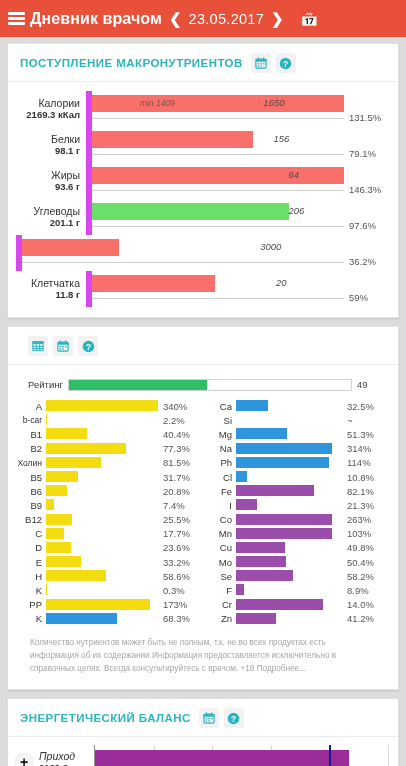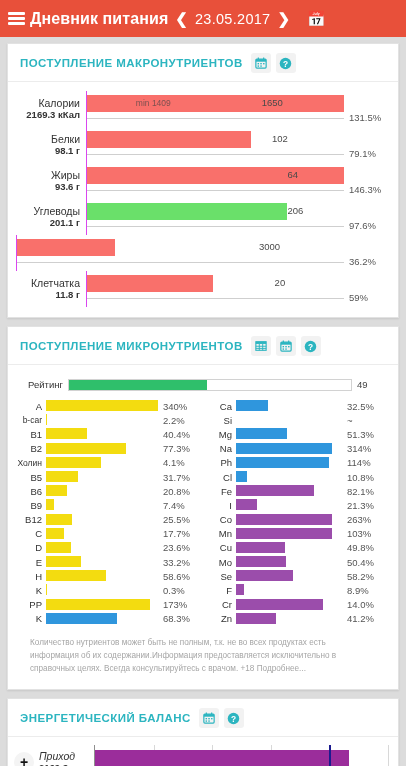--- a/index.html
+++ b/index.html
@@ -58,21 +58,21 @@
   
   .macro-row { display: flex; align-items: stretch; height: 36px; }
   .macro-label {
     width: 70px; flex: 0 0 70px; padding-right: 6px;
     font-size: 10px; color: #333; line-height: 12px;
     display: flex; flex-direction: column; justify-content: center; align-items: flex-end;
   }
   .macro-label .nm { font-size: 10.5px; }
   .macro-label .amt { font-size: 9.5px; font-weight: bold; }
   .macro-track {
-    flex: 1 1 auto; position: relative; border-left: 1px solid #d946ef;
+    flex: 1 1 auto; position: relative; border-left: 6px solid #d946ef; font-style: italic;
   }
   .macro-track .axisline {
     position: absolute; left: 0; right: 0; bottom: 8px; height: 1px; background: #cfcfcf;
   }
   .macro-bar {
     position: absolute; left: 0; top: 4px; height: 17px; border-radius: 0;
   }
   .macro-bar.red { background: #f9706b; }
   .macro-bar.green { background: #6ae06a; }
   .macro-min {
@@ -137,21 +137,21 @@
 </style>
 </head>
 <body>
 
 <div class="appbar">
   <div class="hamburger">
     <i></i>
       <i></i>
       <i></i>
   </div>
-  <div class="appbar-title">Дневник питания</div>
+  <div class="appbar-title">Дневник врачом</div>
   <div class="nav-arrow">❮</div>
   <div class="appbar-date">23.05.2017</div>
   <div class="nav-arrow">❯</div>
   <div class="cal-top">📅</div>
 </div>
 
 <div class="page">
 
   <div class="card">
     <div class="card-head">
@@ -194,21 +194,21 @@
             <div class="macro-pct">131.5%</div>
           </div>
           <div class="macro-row">
             <div class="macro-label">
               <span class="nm">Белки</span>
               <span class="amt">98.1 г</span>
             </div>
             <div class="macro-track">
               <div class="axisline"></div>
               <div class="macro-bar red" style="width: 64%;"></div>
-              <div class="macro-goal" style="left: 72%;">102</div>
+              <div class="macro-goal" style="left: 72%;">156</div>
             </div>
             <div class="macro-pct">79.1%</div>
           </div>
           <div class="macro-row">
             <div class="macro-label">
               <span class="nm">Жиры</span>
               <span class="amt">93.6 г</span>
             </div>
             <div class="macro-track">
               <div class="axisline"></div>
@@ -248,21 +248,20 @@
               <div class="macro-goal" style="left: 73%;">20</div>
             </div>
             <div class="macro-pct">59%</div>
           </div>
         </div>
     </div>
   </div>
 
   <div class="card">
     <div class="card-head">
-      <div class="card-title">ПОСТУПЛЕНИЕ МИКРОНУТРИЕНТОВ</div>
       <div class="head-icons">
         <div class="icon-btn">
           <svg width="12" height="12" viewBox="0 0 14 14">
               <rect x="1" y="2" width="12" height="10" fill="none" stroke="#2cb5c0" stroke-width="1.3"></rect>
               <rect x="1" y="2" width="12" height="2.6" fill="#2cb5c0"></rect>
               <line x1="5" y1="4.6" x2="5" y2="12" stroke="#2cb5c0" stroke-width="1.1"></line>
               <line x1="9" y1="4.6" x2="9" y2="12" stroke="#2cb5c0" stroke-width="1.1"></line>
               <line x1="1" y1="7.3" x2="13" y2="7.3" stroke="#2cb5c0" stroke-width="1.1"></line>
               <line x1="1" y1="9.8" x2="13" y2="9.8" stroke="#2cb5c0" stroke-width="1.1"></line>
             </svg>
@@ -324,21 +323,21 @@
               <div class="micro-track">
                 <div class="micro-bar" style="width: 71%; background: rgb(243, 220, 16);"></div>
               </div>
               <div class="micro-pct">77.3%</div>
             </div>
             <div class="micro-row">
               <div class="micro-name wide">Холин</div>
               <div class="micro-track">
                 <div class="micro-bar" style="width: 49%; background: rgb(243, 220, 16);"></div>
               </div>
-              <div class="micro-pct">4.1%</div>
+              <div class="micro-pct">81.5%</div>
             </div>
             <div class="micro-row">
               <div class="micro-name">B5</div>
               <div class="micro-track">
                 <div class="micro-bar" style="width: 29%; background: rgb(243, 220, 16);"></div>
               </div>
               <div class="micro-pct">31.7%</div>
             </div>
             <div class="micro-row">
               <div class="micro-name">B6</div>

